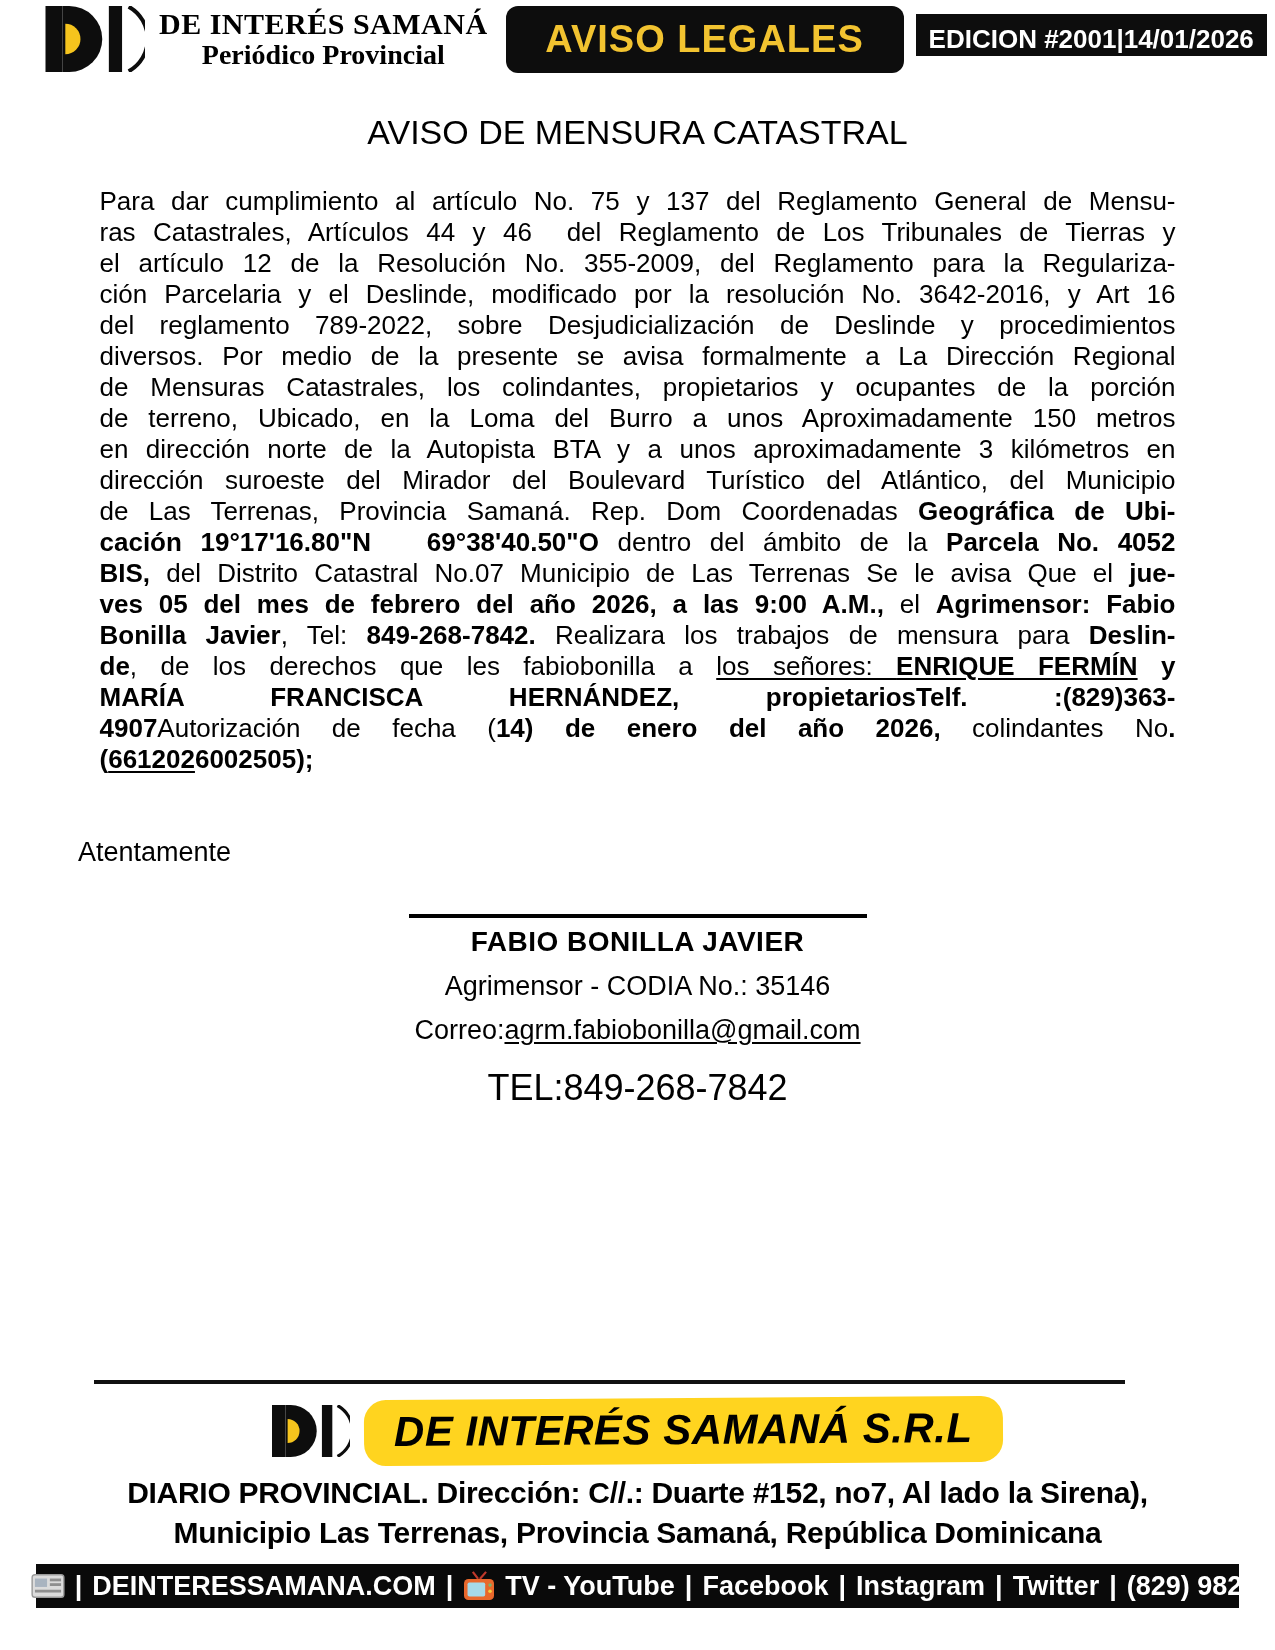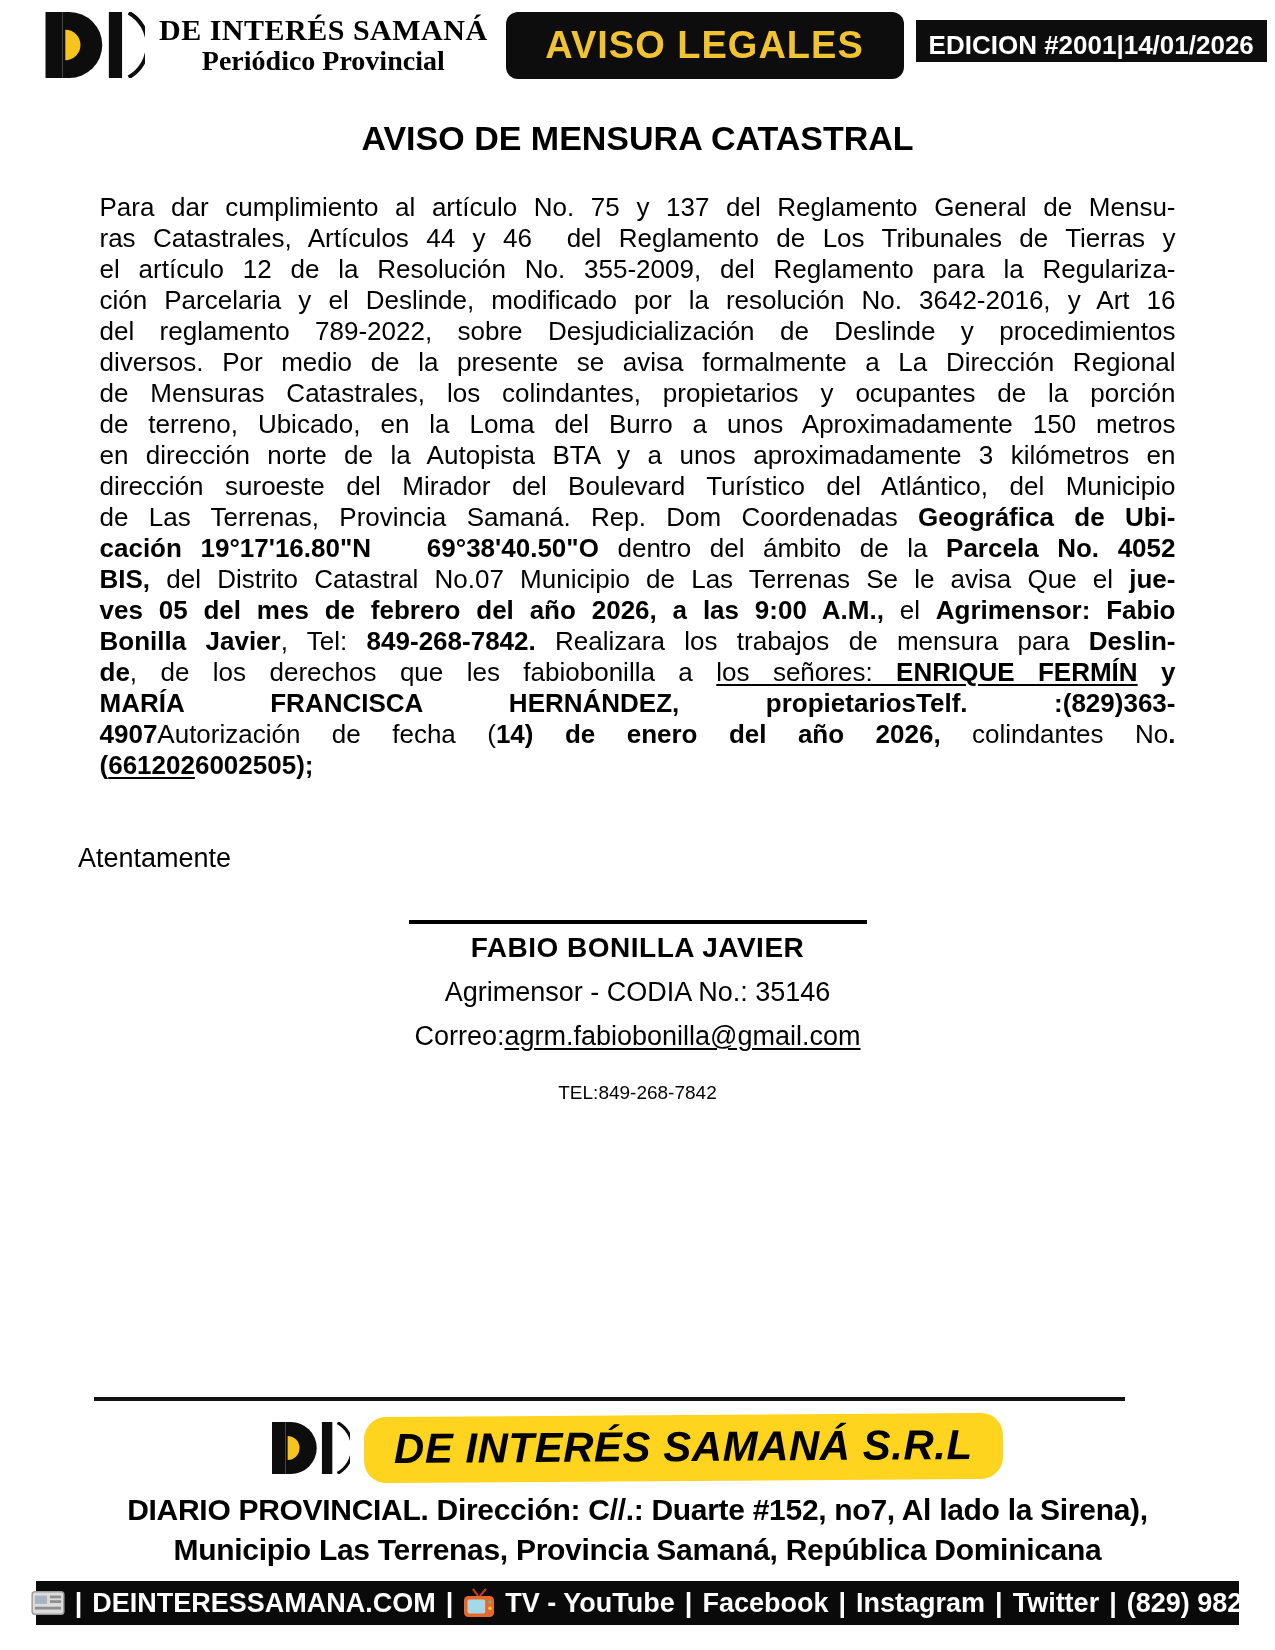--- a/index.html
+++ b/index.html
@@ -2,70 +2,70 @@
 <html style="--gold: #F2C330; --hl: #FFD41F; --ink: #0D0D0D;"><head>
 <meta charset="utf-8">
 <style>
   html,body{margin:0;padding:0;background:#888;}
   .page{
     position:relative;width:1275px;height:1650px;margin:0 auto;
     background:#ffffff;overflow:hidden;
     font-family:"Liberation Sans","DejaVu Sans",sans-serif;color:#000;
   }
   
-  .header{display:flex;align-items:flex-start;padding:12px 0 0 45px;}
+  .header{display:flex;align-items:flex-start;padding:6px 0 0 45px;}
   .logo-di{width:100px;height:66px;flex:0 0 auto;}
   .brand{margin-left:14px;margin-top:2px;text-align:center;
     font-family:"Liberation Serif","DejaVu Serif",serif;font-weight:bold;line-height:1.05;}
   .brand .bname{font-size:30px;letter-spacing:.5px;}
   .brand .btag{font-size:28px;}
   .banner{
     margin-left:18px;background:var(--ink);color:var(--gold);
     border-radius:12px;min-width:398px;height:67px;line-height:66px;
     text-align:center;font-size:38px;font-weight:bold;letter-spacing:1px;
   }
   .edition{
     margin-left:12px;margin-top:8px;background:var(--ink);color:#fff;
     height:42px;line-height:50px;padding:0 13px;font-size:26px;font-weight:600;
     white-space:nowrap;
   }
   
-  .title{margin:40px 0 0;text-align:center;font-size:34px;font-weight:bold;}
+  .title{margin:40px 0 0;text-align:center;font-size:34px;font-weight:normal;}
   .paragraph{margin:34px auto 0;width:1076px;font-size:26px;line-height:31px;}
   .tline{text-align:justify;text-align-last:justify;}
   .tline.last{text-align-last:left;}
   .b{font-weight:bold;}
   .u{text-decoration:underline;text-underline-offset:3px;}
   .closing{margin:62px 0 0 78px;font-size:27px;}
   .sig{width:1076px;margin:0 auto;text-align:center;}
   .sig-line{width:458px;margin:46px auto 0;border-top:4px solid #000;height:0;}
   .sig-name{margin-top:8px;font-size:28px;font-weight:bold;letter-spacing:.5px;}
   .sig-role{margin-top:13px;font-size:27px;}
   .sig-email{margin-top:13px;font-size:27px;}
   .sig-email .email{color:inherit;text-decoration:underline;text-underline-offset:3px;}
-  .sig-phone{margin-top:30px;font-size:19px;}
+  .sig-phone{margin-top:21px;font-size:36px;}
   
   .footer{position:absolute;left:0;right:0;bottom:0;}
   .rule{margin:0 150px 0 94px;border:0;border-top:4px solid #111;}
   .brandrow{display:flex;justify-content:center;align-items:center;margin-top:14px;}
   .logo-di.small{width:78px;height:52px;}
   .highlight{
     margin-left:14px;background:var(--hl);border-radius:22px;
     padding:8px 30px 10px;transform:rotate(-.4deg);
     font-size:42px;font-weight:bold;font-style:italic;letter-spacing:.5px;
   }
   .addr{ text-align:center;font-weight:bold;font-size:30px;letter-spacing:-.3px;}
   .addr1{margin-top:12px;}
   .addr2{margin-top:6px;}
   .bar{
     margin:14px 36px 0;height:44px;background:#0a0a0a;color:#fff;
     display:flex;align-items:center;justify-content:center;gap:10px;
     font-size:27px;font-weight:bold;white-space:nowrap;
   }
-  .footer{padding-bottom:25px;}
+  .footer{padding-bottom:42px;}
   .bar svg{flex:0 0 auto;}
   .sep{font-weight:bold;}
 </style>
 </head>
 <body>
 
 <div class="page">
 
   <div class="header">
     <svg class="logo-di" viewBox="0 0 150 100" role="img" aria-label="DI)">

